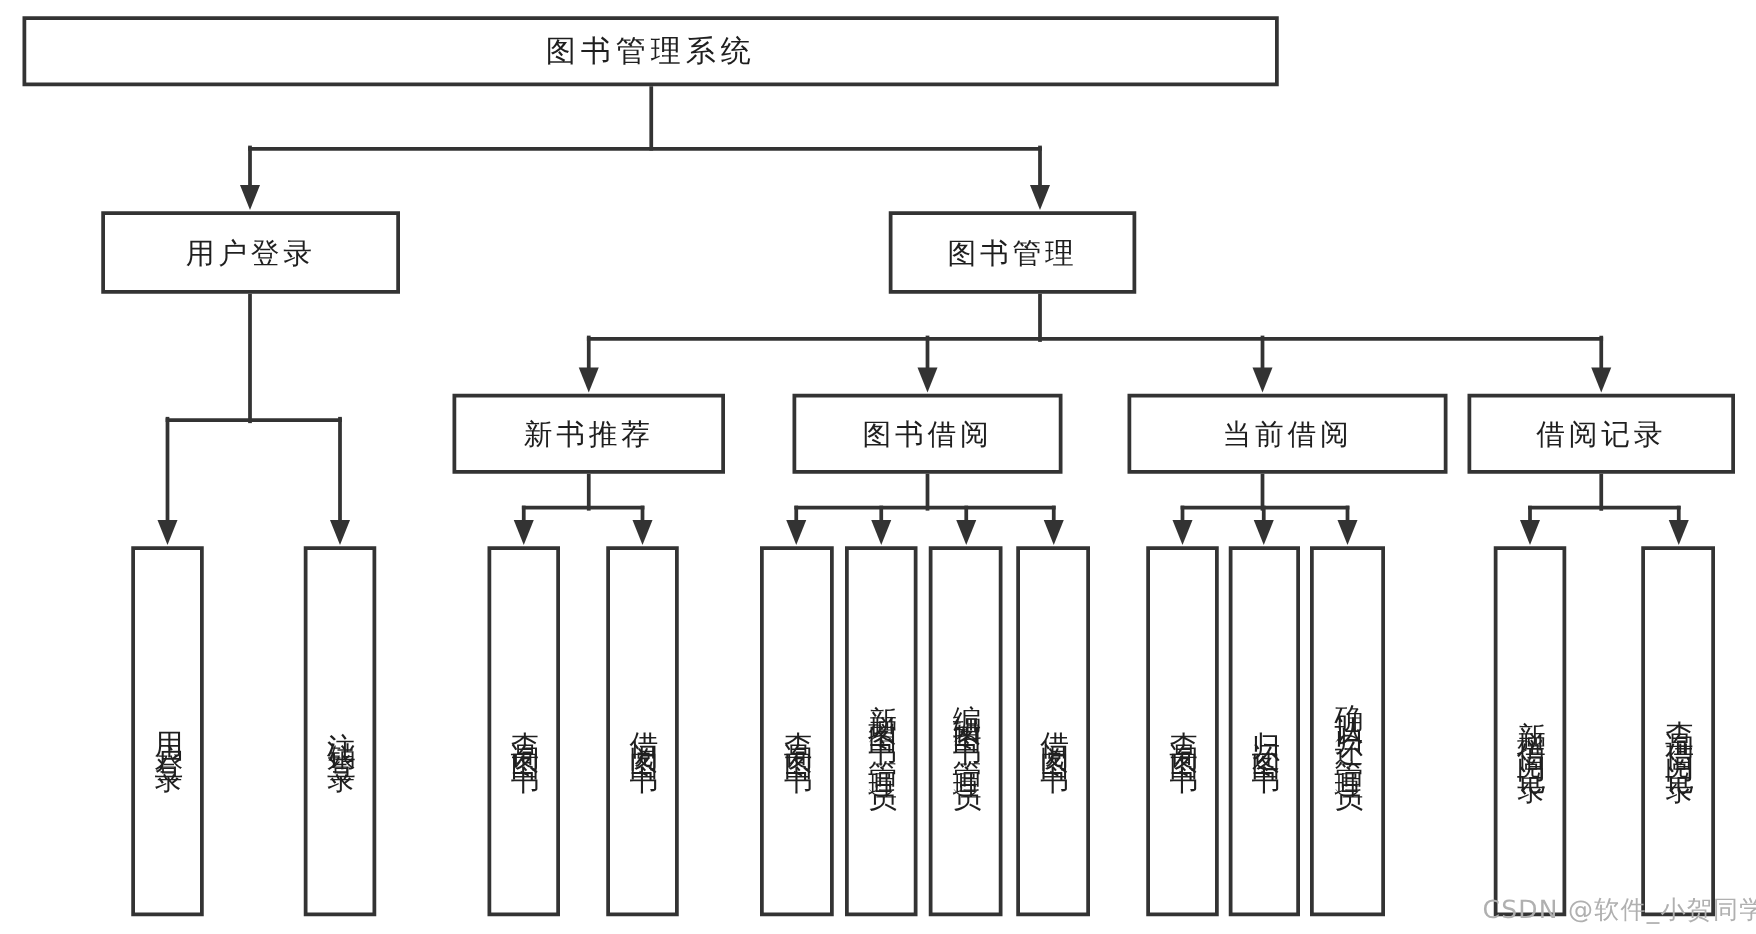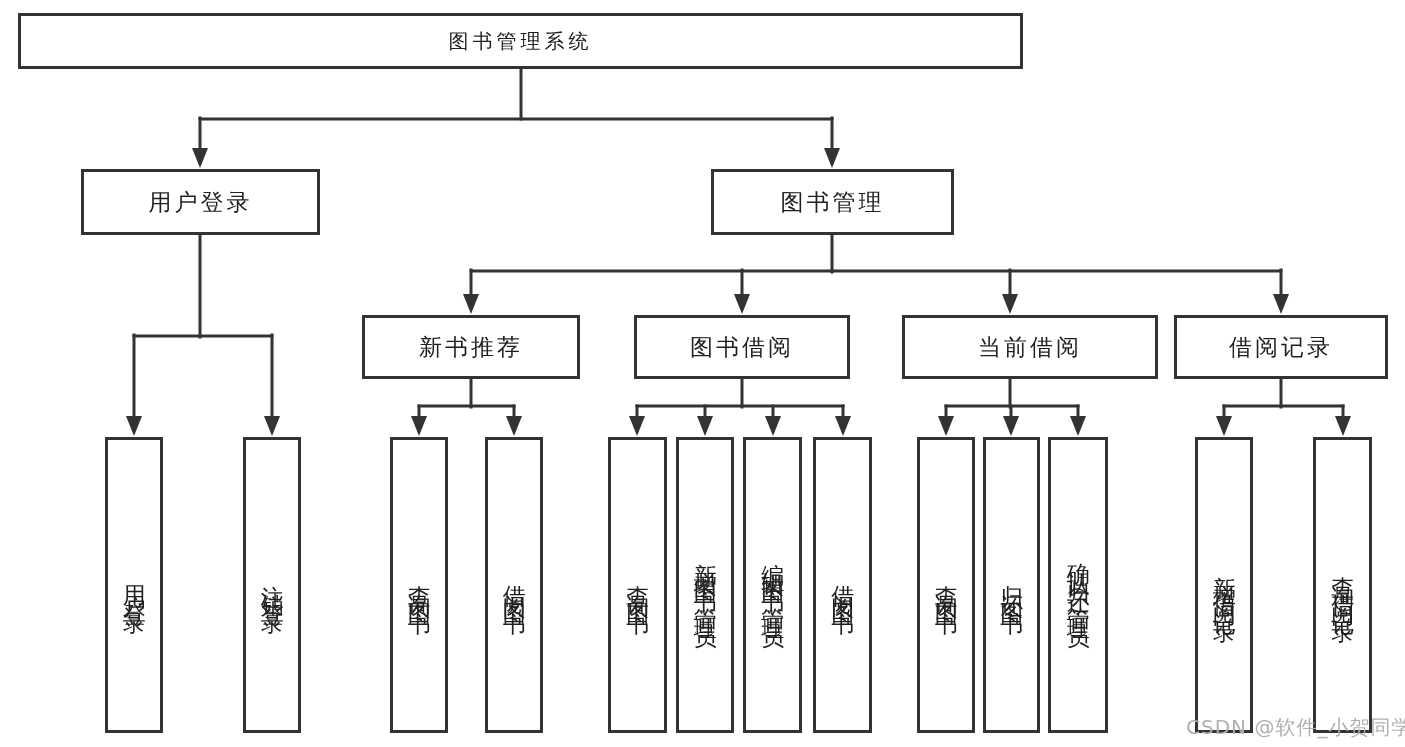--- a/index.html
+++ b/index.html
@@ -22,21 +22,21 @@
     align-items: center;
     justify-content: center;
     z-index: 2;
   }
   .hlabel {
     font-size: 23px;
     letter-spacing: 3px;
     white-space: nowrap;
     color: #1f1f1f;
   }
-  .root-node .hlabel { font-size: 20px; letter-spacing: 4px; }
+  .root-node .hlabel { font-size: 24px; letter-spacing: 4px; }
   .vlabel {
     writing-mode: vertical-rl;
     text-orientation: mixed;
     font-size: 23px;
     letter-spacing: 9px;
     line-height: 1.1;
     color: #1f1f1f;
     white-space: nowrap;
   }
   .watermark {
@@ -123,21 +123,21 @@
     </g>
   </svg>
 
   <div class="node root-node" style="left:18px; top:13px; width:1005px; height:56px">
     <span class="hlabel">图书管理系统</span>
   </div>
 
   <div class="node" style="left:81px; top:169px; width:239px; height:66px">
     <span class="hlabel">用户登录</span>
   </div>
-  <div class="node" style="left:711px; top:169px; width:243px; height:66px">
+  <div class="node" style="left:711px; top:169px; width:198px; height:66px">
     <span class="hlabel">图书管理</span>
   </div>
 
   <div class="node" style="left:362px; top:315px; width:218px; height:64px">
     <span class="hlabel">新书推荐</span>
   </div>
   <div class="node" style="left:634px; top:315px; width:216px; height:64px">
     <span class="hlabel">图书借阅</span>
   </div>
   <div class="node" style="left:902px; top:315px; width:256px; height:64px">

